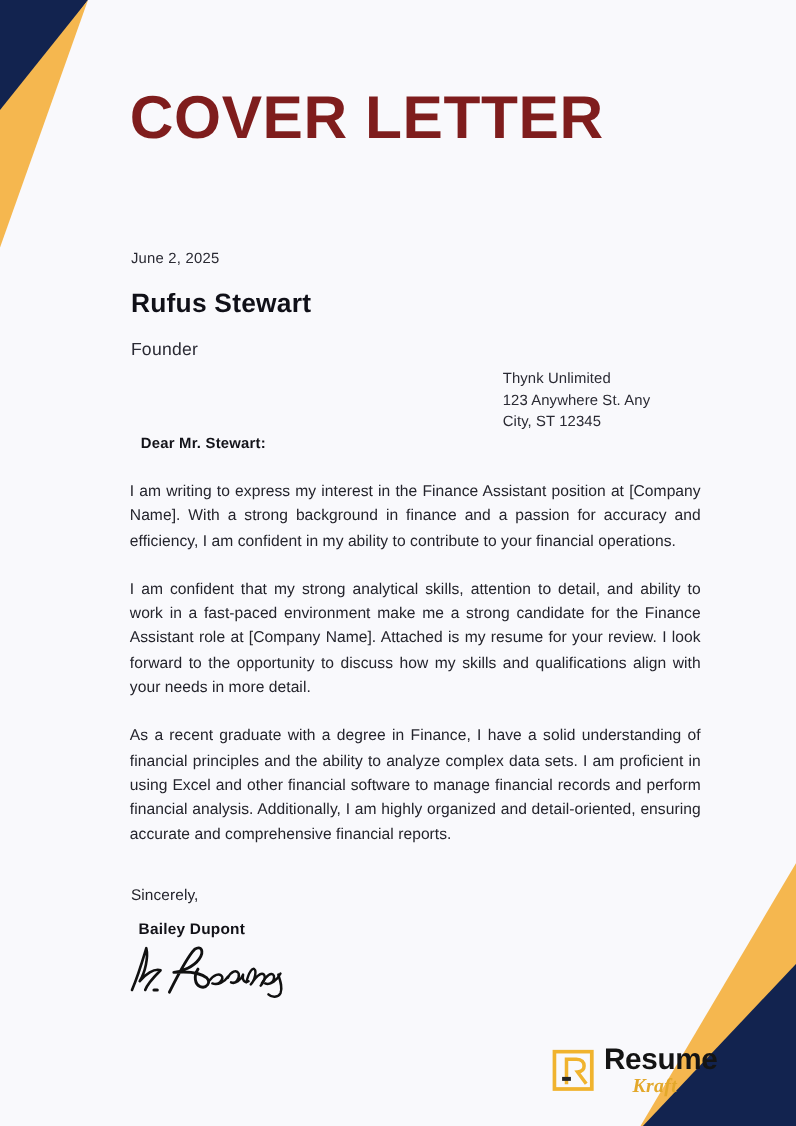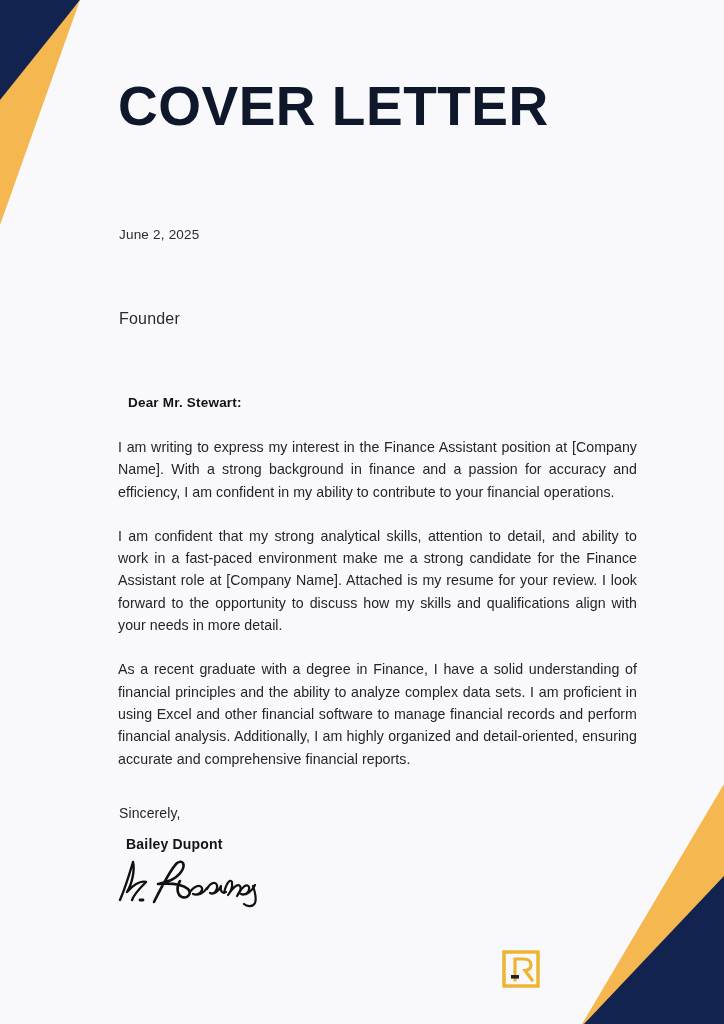--- a/index.html
+++ b/index.html
@@ -37,21 +37,21 @@
     font-size: 29px;
     font-weight: bold;
     color: #121212;
     letter-spacing: 0.5px;
     line-height: 1.1;
     margin: 0;
   }
   .main-title {
     font-size: 55px;
     font-weight: bold;
-    color: #0f172a;
+    color: #7f1d1d;
     letter-spacing: 0.5px;
     line-height: 1.05;
     margin: 16px 0 0 0;
   }
 
   
   .letter-date {
     position: absolute;
     left: 119px;
     top: 227px;
@@ -189,22 +189,28 @@
   <svg class="corner-shape br-wrap" viewBox="0 0 200 240" aria-hidden="true">
     <polygon points="200,0 200,240 58,240" fill="#f5b74f"></polygon>
     <polygon points="200,92 200,240 60,240" fill="#12234f"></polygon>
   </svg>
 
   <div class="doc-head">
     <h1 class="main-title">COVER LETTER</h1>
   </div>
 
   <div class="letter-date">June 2, 2025</div>
+  <div class="recipient-name">Rufus Stewart</div>
   <div class="recipient-role">Founder</div>
 
+  <div class="company-block">
+    <div>Thynk Unlimited</div>
+    <div>123 Anywhere St. Any</div>
+    <div>City, ST 12345</div>
+  </div>
 
   <div class="salutation">Dear Mr. Stewart:</div>
 
   <div class="body-copy">
     <p>I am writing to express my interest in the Finance Assistant position at [Company Name]. With a strong background in finance and a passion for accuracy and efficiency, I am confident in my ability to contribute to your financial operations.</p>
     <p>I am confident that my strong analytical skills, attention to detail, and ability to work in a fast-paced environment make me a strong candidate for the Finance Assistant role at [Company Name]. Attached is my resume for your review. I look forward to the opportunity to discuss how my skills and qualifications align with your needs in more detail.</p>
     <p>As a recent graduate with a degree in Finance, I have a solid understanding of financial principles and the ability to analyze complex data sets. I am proficient in using Excel and other financial software to manage financial records and perform financial analysis. Additionally, I am highly organized and detail-oriented, ensuring accurate and comprehensive financial reports.</p>
   </div>
 
   <div class="closing-word">Sincerely,</div>
@@ -223,15 +229,19 @@
     </g>
   </svg>
 
 
   <div class="brand-logo">
     <svg class="brand-mark" viewBox="0 0 38 38" aria-hidden="true">
       <rect x="2" y="2" width="34" height="34" fill="none" stroke="#f0b32e" stroke-width="3.4"></rect>
       <path d="M13 30 L13 9 L22 9 C27 9 29 12 29 15 C29 18 27 20 23 20.5 L30 30" fill="none" stroke="#f0b32e" stroke-width="3.2" stroke-linecap="square"></path>
       <rect x="9" y="25" width="8" height="3.6" fill="#232323"></rect>
     </svg>
+    <span class="brand-text">
+      <span class="brand-primary">Resume</span>
+      <span class="brand-secondary">Kraft</span>
+    </span>
   </div>
 
 </div>
 
 </body></html>

